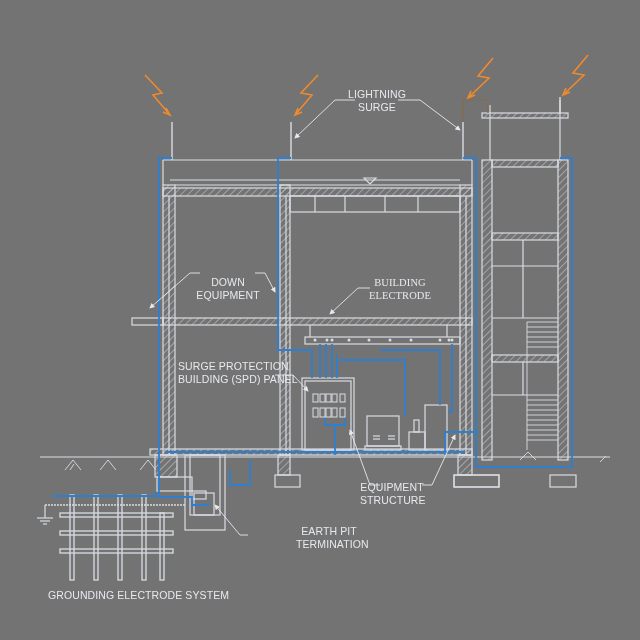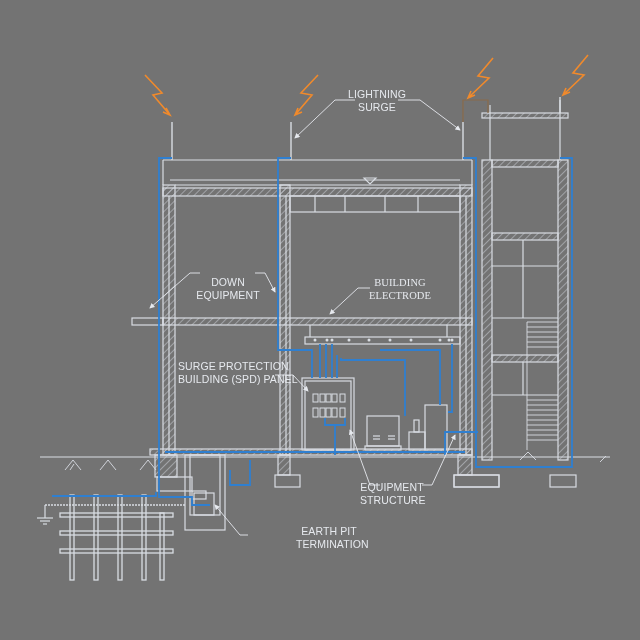--- a/index.html
+++ b/index.html
@@ -230,13 +230,16 @@
     <div>BUILDING (SPD) PANEL</div>
   </div>
   <div class="lbl" style="left:360px;top:481px;width:64px;">
     <div>EQUIPMENT</div>
     <div>STRUCTURE</div>
   </div>
   <div class="lbl" style="left:248px;top:525px;width:66px;margin-left:48px;">
     <div>EARTH PIT</div>
     <div>TERMINATION</div>
   </div>
+  <div class="lbl" style="left:48px;top:589px;width:150px;">
+    <div>GROUNDING ELECTRODE SYSTEM</div>
+  </div>
 </div>
 
 </body></html>

